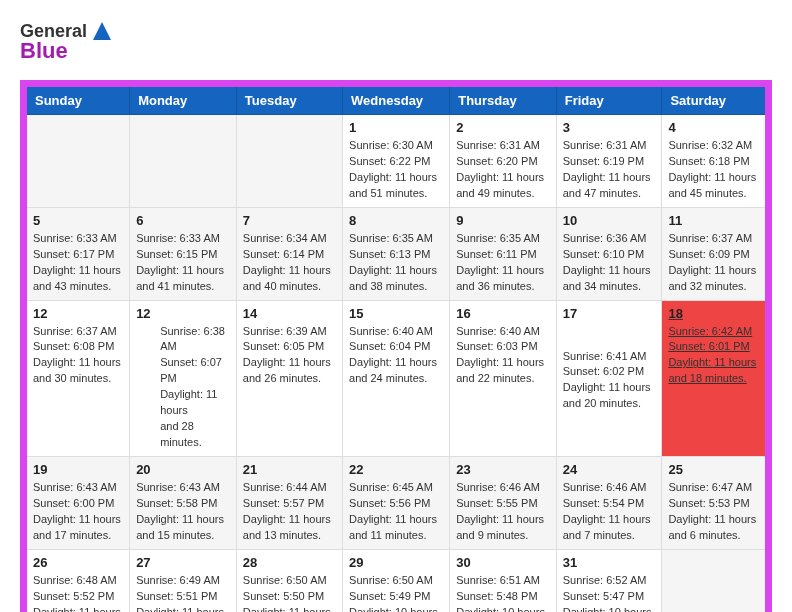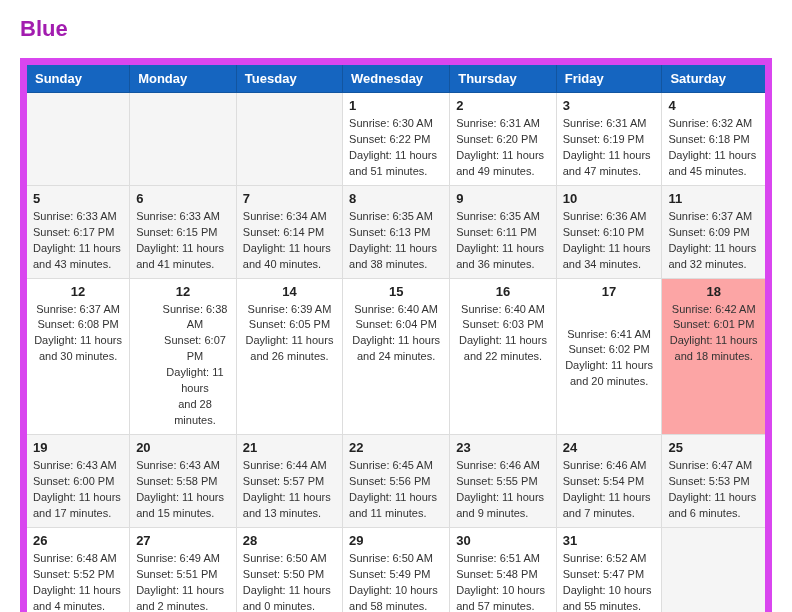--- a/index.html
+++ b/index.html
@@ -75,40 +75,45 @@
     .day-info {
       font-size: 11px;
       color: #333;
       line-height: 1.45;
     }
     .calendar tr:nth-child(2) td {
       background: #fff;
     }
     .calendar tr:nth-child(3) td {
       background: #f5f5f5;
-      text-align: center;
     }
     .calendar tr:nth-child(4) td {
       background: #fff;
     }
     .calendar tr:nth-child(5) td {
       background: #f5f5f5;
     }
     .calendar tr:nth-child(6) td {
       background: #fff;
     }
     .calendar tr:nth-child(7) td {
       background: #f5f5f5;
     }
   </style>
 </head>
 <body>
 
 <div class="header">
   <div class="logo">
+    <div class="logo-row">
+      <span style="font-size:18px;font-weight:bold;color:#333;">General</span>
+      <svg width="22" height="22" viewBox="0 0 22 22">
+        <polygon points="11,2 20,20 2,20" fill="#1565c0"></polygon>
+      </svg>
+    </div>
     <span style="font-size:22px;font-weight:bold;color:#a21caf;margin-top:-4px;">Blue</span>
   </div>
   <div class="title-area">
     <div class="month-title"></div>
     <div class="location-title"></div>
   </div>
 </div>
 
 <table class="calendar">
   <thead>
@@ -243,21 +248,21 @@
 Daylight: 11 hours
 and 22 minutes.</div>
         </td>
         <td style="background: rgb(255, 255, 255);">
           <div class="day-num">17</div>
           <div class="day-info" style="white-space: pre-line; margin-top: 28px;">Sunrise: 6:41 AM
 Sunset: 6:02 PM
 Daylight: 11 hours
 and 20 minutes.</div>
         </td>
-        <td style="background: #fca5a5;">
+        <td style="background: #ef4444; text-decoration: underline;">
           <div class="day-num">18</div>
           <div class="day-info" style="white-space: pre-line;">Sunrise: 6:42 AM
 Sunset: 6:01 PM
 Daylight: 11 hours
 and 18 minutes.</div>
         </td>
       </tr>
       <tr>
         <td style="background: rgb(245, 245, 245);">
           <div class="day-num">19</div>

